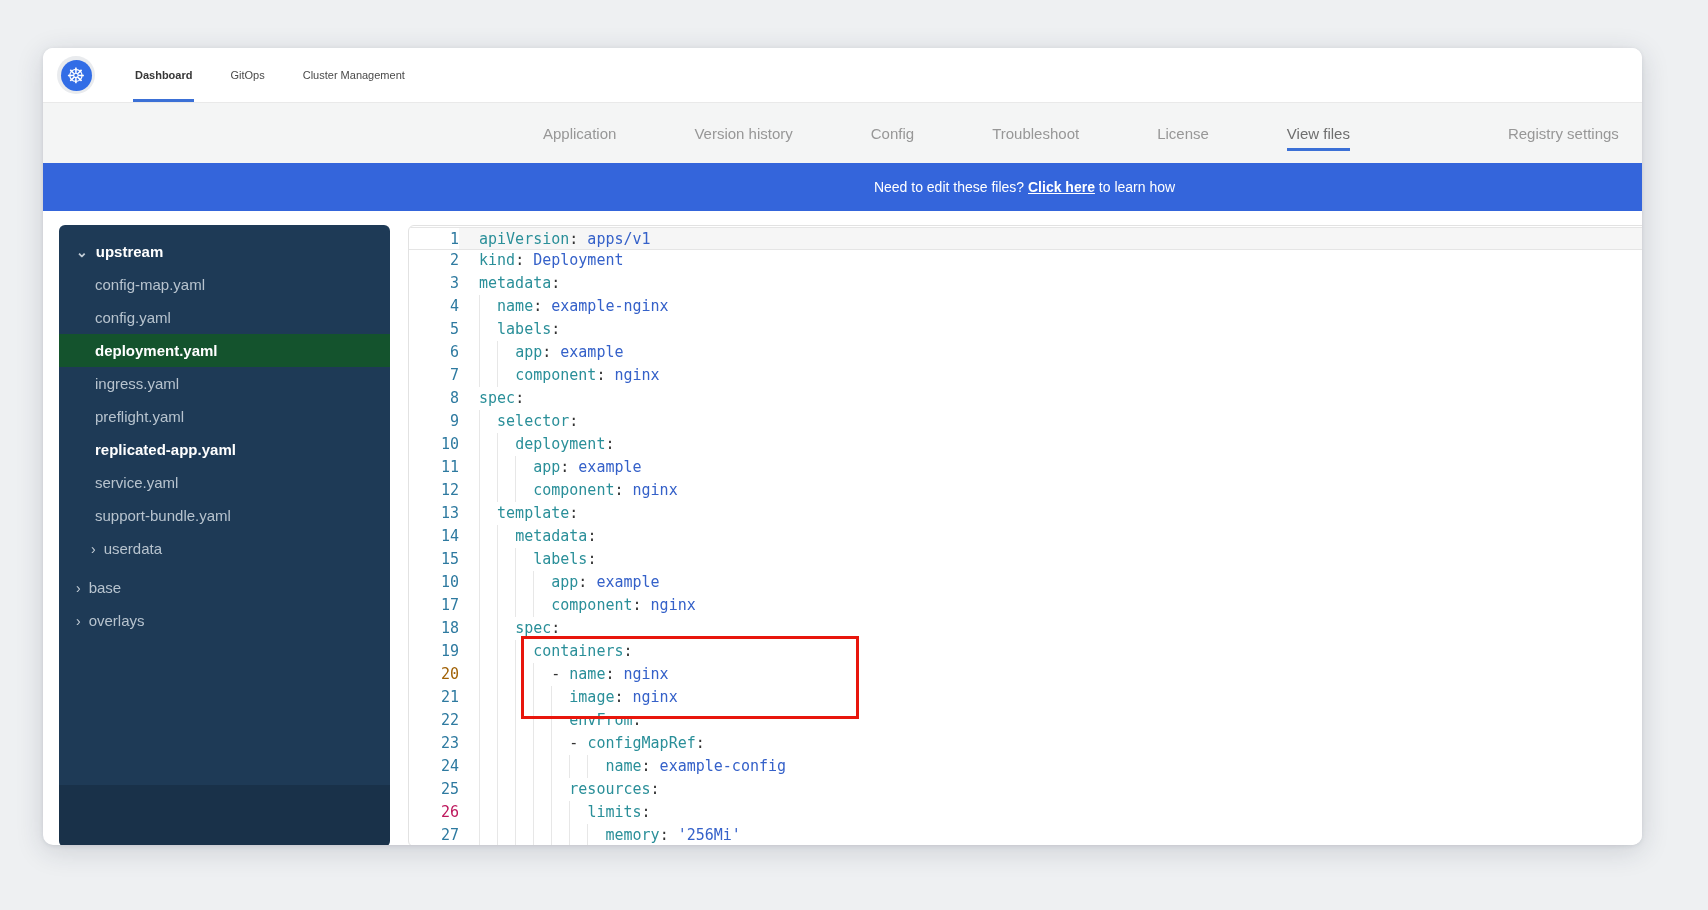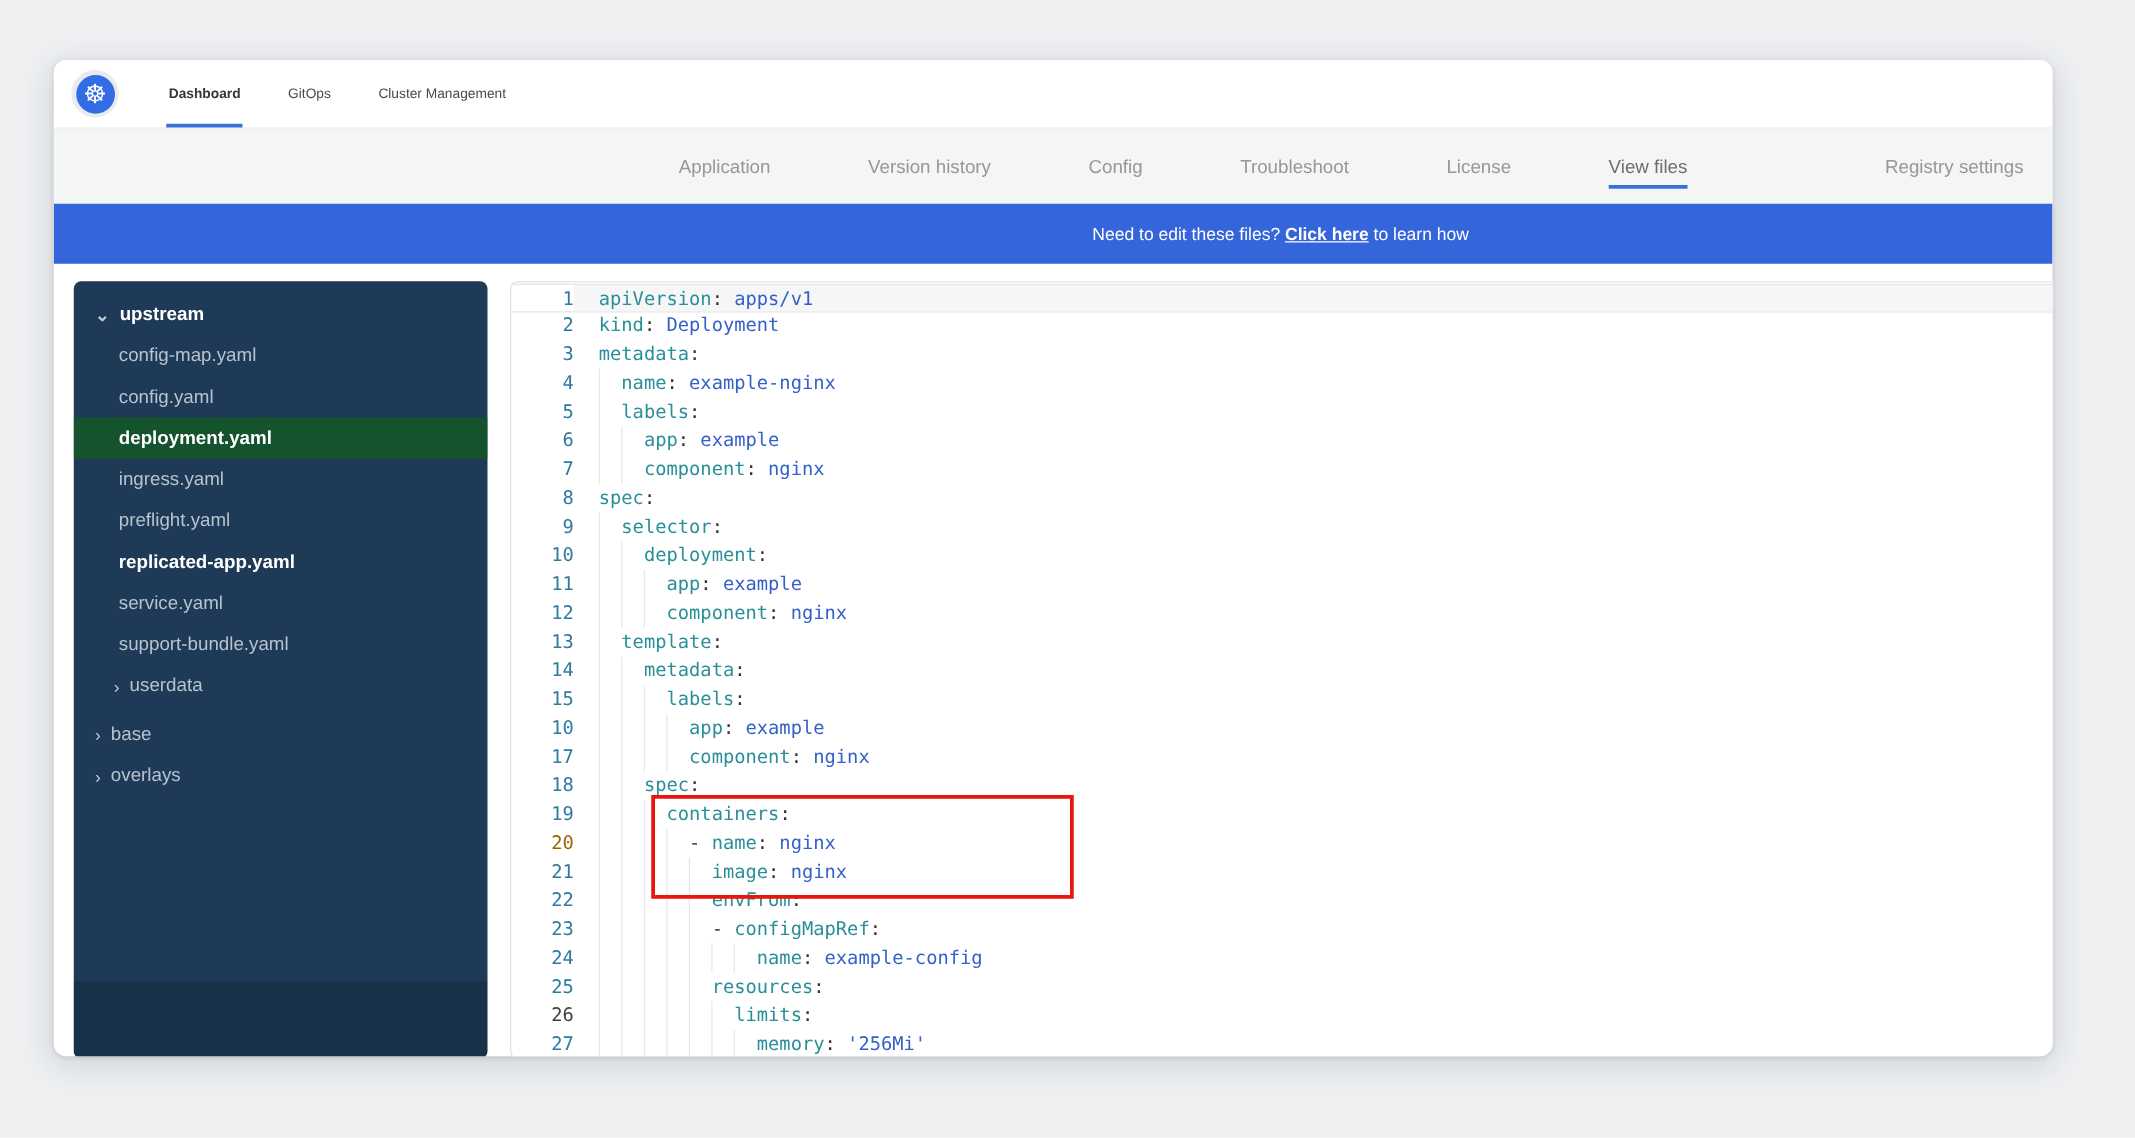--- a/index.html
+++ b/index.html
@@ -235,21 +235,21 @@
           </div>
           <div class="cl">
             <span class="ln" style="color: rgb(46, 122, 160);">24</span>
             <span class="code"><i class="g" style="left: calc(0ch + 20px); border-left: 1px solid rgb(231, 231, 231);"></i><i class="g" style="left: calc(2ch + 20px); border-left: 1px solid rgb(231, 231, 231);"></i><i class="g" style="left: calc(4ch + 20px); border-left: 1px solid rgb(231, 231, 231);"></i><i class="g" style="left: calc(6ch + 20px); border-left: 1px solid rgb(231, 231, 231);"></i><i class="g" style="left: calc(8ch + 20px); border-left: 1px solid rgb(231, 231, 231);"></i><i class="g" style="left: calc(10ch + 20px); border-left: 1px solid rgb(231, 231, 231);"></i><i class="g" style="left: calc(12ch + 20px); border-left: 1px solid rgb(231, 231, 231);"></i><span>              </span><span style="color: rgb(42, 143, 153);">name</span><span style="color: rgb(51, 51, 51);">:</span><span style="color: rgb(53, 97, 201);"> example-config</span></span>
           </div>
           <div class="cl">
             <span class="ln" style="color: rgb(46, 122, 160);">25</span>
             <span class="code"><i class="g" style="left: calc(0ch + 20px); border-left: 1px solid rgb(231, 231, 231);"></i><i class="g" style="left: calc(2ch + 20px); border-left: 1px solid rgb(231, 231, 231);"></i><i class="g" style="left: calc(4ch + 20px); border-left: 1px solid rgb(231, 231, 231);"></i><i class="g" style="left: calc(6ch + 20px); border-left: 1px solid rgb(231, 231, 231);"></i><i class="g" style="left: calc(8ch + 20px); border-left: 1px solid rgb(231, 231, 231);"></i><span>          </span><span style="color: rgb(42, 143, 153);">resources</span><span style="color: rgb(51, 51, 51);">:</span></span>
           </div>
           <div class="cl">
-            <span class="ln" style="color: #404040; text-align: right;">26</span>
+            <span class="ln" style="color: #be185d; text-align: right;">26</span>
             <span class="code"><i class="g" style="left: calc(0ch + 20px); border-left: 1px solid rgb(231, 231, 231);"></i><i class="g" style="left: calc(2ch + 20px); border-left: 1px solid rgb(231, 231, 231);"></i><i class="g" style="left: calc(4ch + 20px); border-left: 1px solid rgb(231, 231, 231);"></i><i class="g" style="left: calc(6ch + 20px); border-left: 1px solid rgb(231, 231, 231);"></i><i class="g" style="left: calc(8ch + 20px); border-left: 1px solid rgb(231, 231, 231);"></i><i class="g" style="left: calc(10ch + 20px); border-left: 1px solid rgb(231, 231, 231);"></i><span>            </span><span style="color: rgb(42, 143, 153);">limits</span><span style="color: rgb(51, 51, 51);">:</span></span>
           </div>
           <div class="cl">
             <span class="ln" style="color: rgb(46, 122, 160);">27</span>
             <span class="code"><i class="g" style="left: calc(0ch + 20px); border-left: 1px solid rgb(231, 231, 231);"></i><i class="g" style="left: calc(2ch + 20px); border-left: 1px solid rgb(231, 231, 231);"></i><i class="g" style="left: calc(4ch + 20px); border-left: 1px solid rgb(231, 231, 231);"></i><i class="g" style="left: calc(6ch + 20px); border-left: 1px solid rgb(231, 231, 231);"></i><i class="g" style="left: calc(8ch + 20px); border-left: 1px solid rgb(231, 231, 231);"></i><i class="g" style="left: calc(10ch + 20px); border-left: 1px solid rgb(231, 231, 231);"></i><i class="g" style="left: calc(12ch + 20px); border-left: 1px solid rgb(231, 231, 231);"></i><span>              </span><span style="color: rgb(42, 143, 153);">memory</span><span style="color: rgb(51, 51, 51);">:</span><span style="color: rgb(53, 97, 201);"> '256Mi'</span></span>
           </div>
         </div>
       <div class="annotation-box" id="annotation-box" style="border-color: rgb(232, 22, 12); left: 112px; width: 338px; top: 410px; height: 83px;"></div>
     </div>
   </div>

